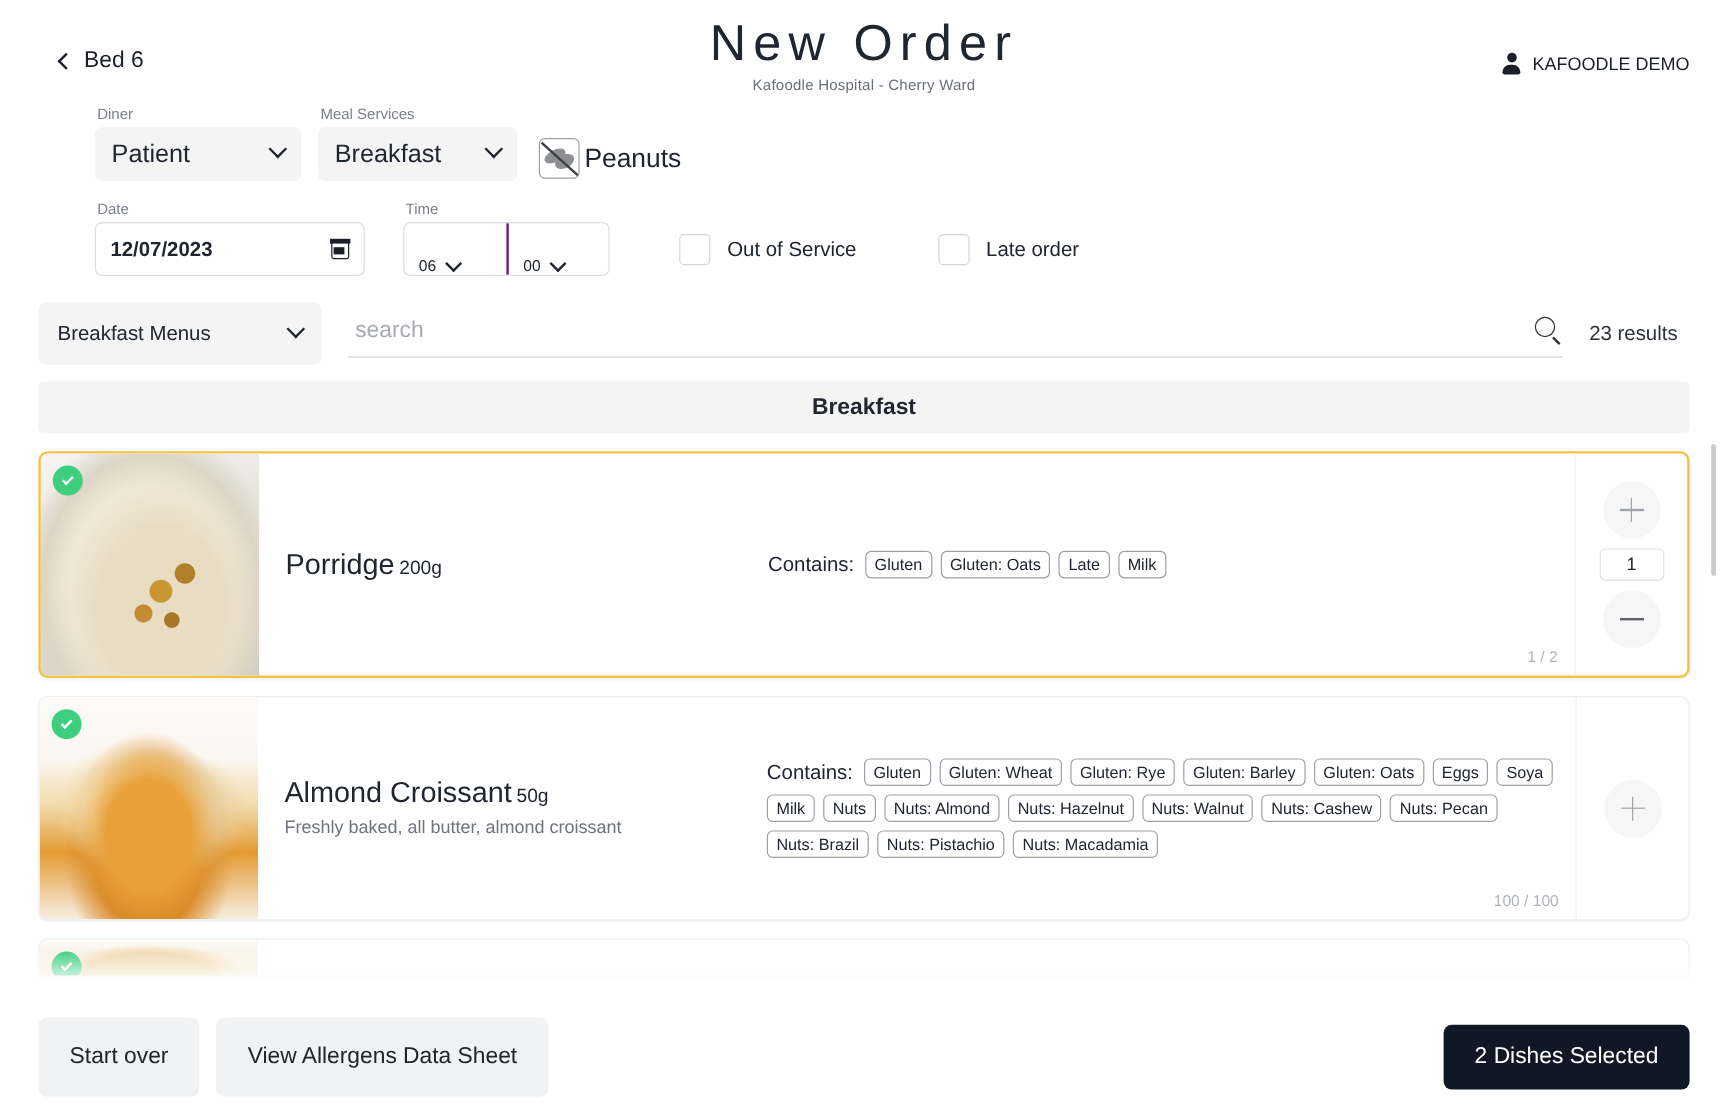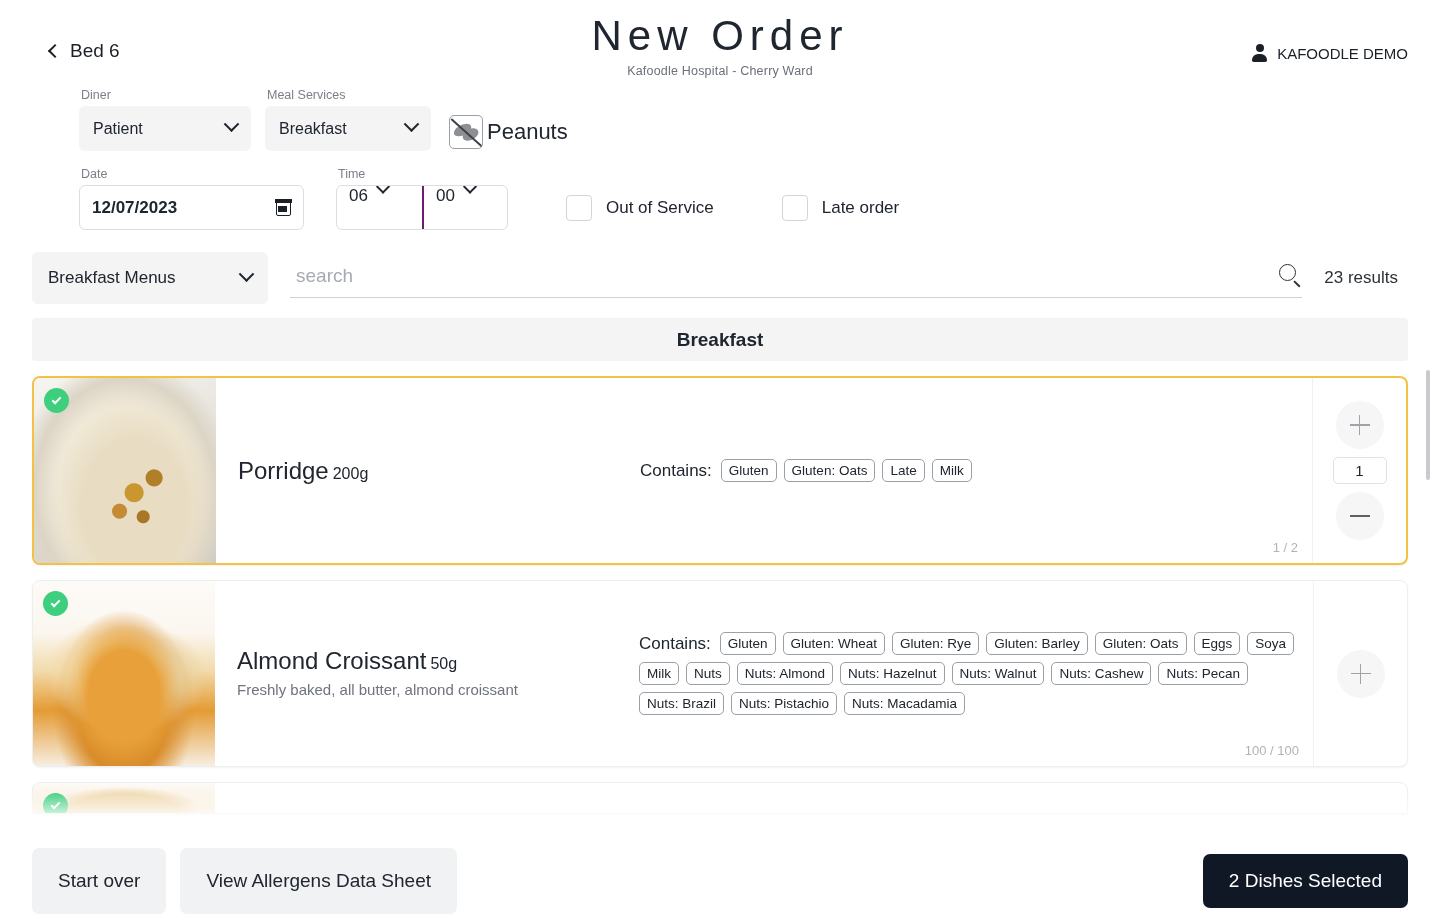--- a/index.html
+++ b/index.html
@@ -46,21 +46,21 @@
   }
 
   
   .form-area { padding: 0 32px; }
   .row { display: flex; align-items: flex-end; }
   .field { display: flex; flex-direction: column; margin-left: 47px; }
   .field-label { font-size: 12.5px; color: #7a7f88; margin-bottom: 4px; padding-left: 2px; }
   .select-box {
     position: relative; background: #f4f4f5; border: none; border-radius: 6px;
     height: 45px; display: flex; align-items: center; padding: 0 14px;
-    font-size: 16px; color: #20262f; cursor: pointer;
+    font-size: 21px; color: #20262f; cursor: pointer;
   }
   .select-box .txt { flex: 1; }
   .chev-down {
     width: 11px; height: 11px; margin-left: 12px;
     border-right: 2px solid #20262f; border-bottom: 2px solid #20262f;
     transform: rotate(45deg) translate(-3px,-3px);
   }
   .w-diner { width: 172px; }
   .w-meal { width: 166px; }
   .peanut-chip { display: flex; align-items: center; gap: 4px; margin-left: 18px; margin-bottom: 2px; }
@@ -92,21 +92,21 @@
     height: 4.5px; background: #1b2028;
   }
   .cal-icon::after {
     content: ""; position: absolute; left: 1px; top: 5px; width: 9px; height: 6px; background: #1b2028;
   }
   .time-group {
     display: flex; background: #fff; border: 1px solid #dcdee1; border-radius: 6px;
     height: 45px; overflow: hidden;
   }
   .time-sel {
-    display: flex; align-items: flex-start; padding: 0 12px; font-size: 17px;
+    display: flex; align-items: flex-end; padding: 0 12px; font-size: 13px;
     color: #20262f; cursor: pointer; width: 85px;
   }
   .time-sel + .time-sel { border-left: 2px solid #701a75; }
   .time-sel .chev-down { margin-left: 10px; width: 10px; height: 10px; }
   .check-item { display: flex; align-items: center; gap: 14px; cursor: pointer; }
   .cbox { width: 26px; height: 26px; border: 1px solid #d3d5d9; border-radius: 4px; background: #fff; }
   .check-lbl { font-size: 17px; color: #20262f; }
 
   
   .row3 { margin-top: 22px; display: flex; align-items: center; }

